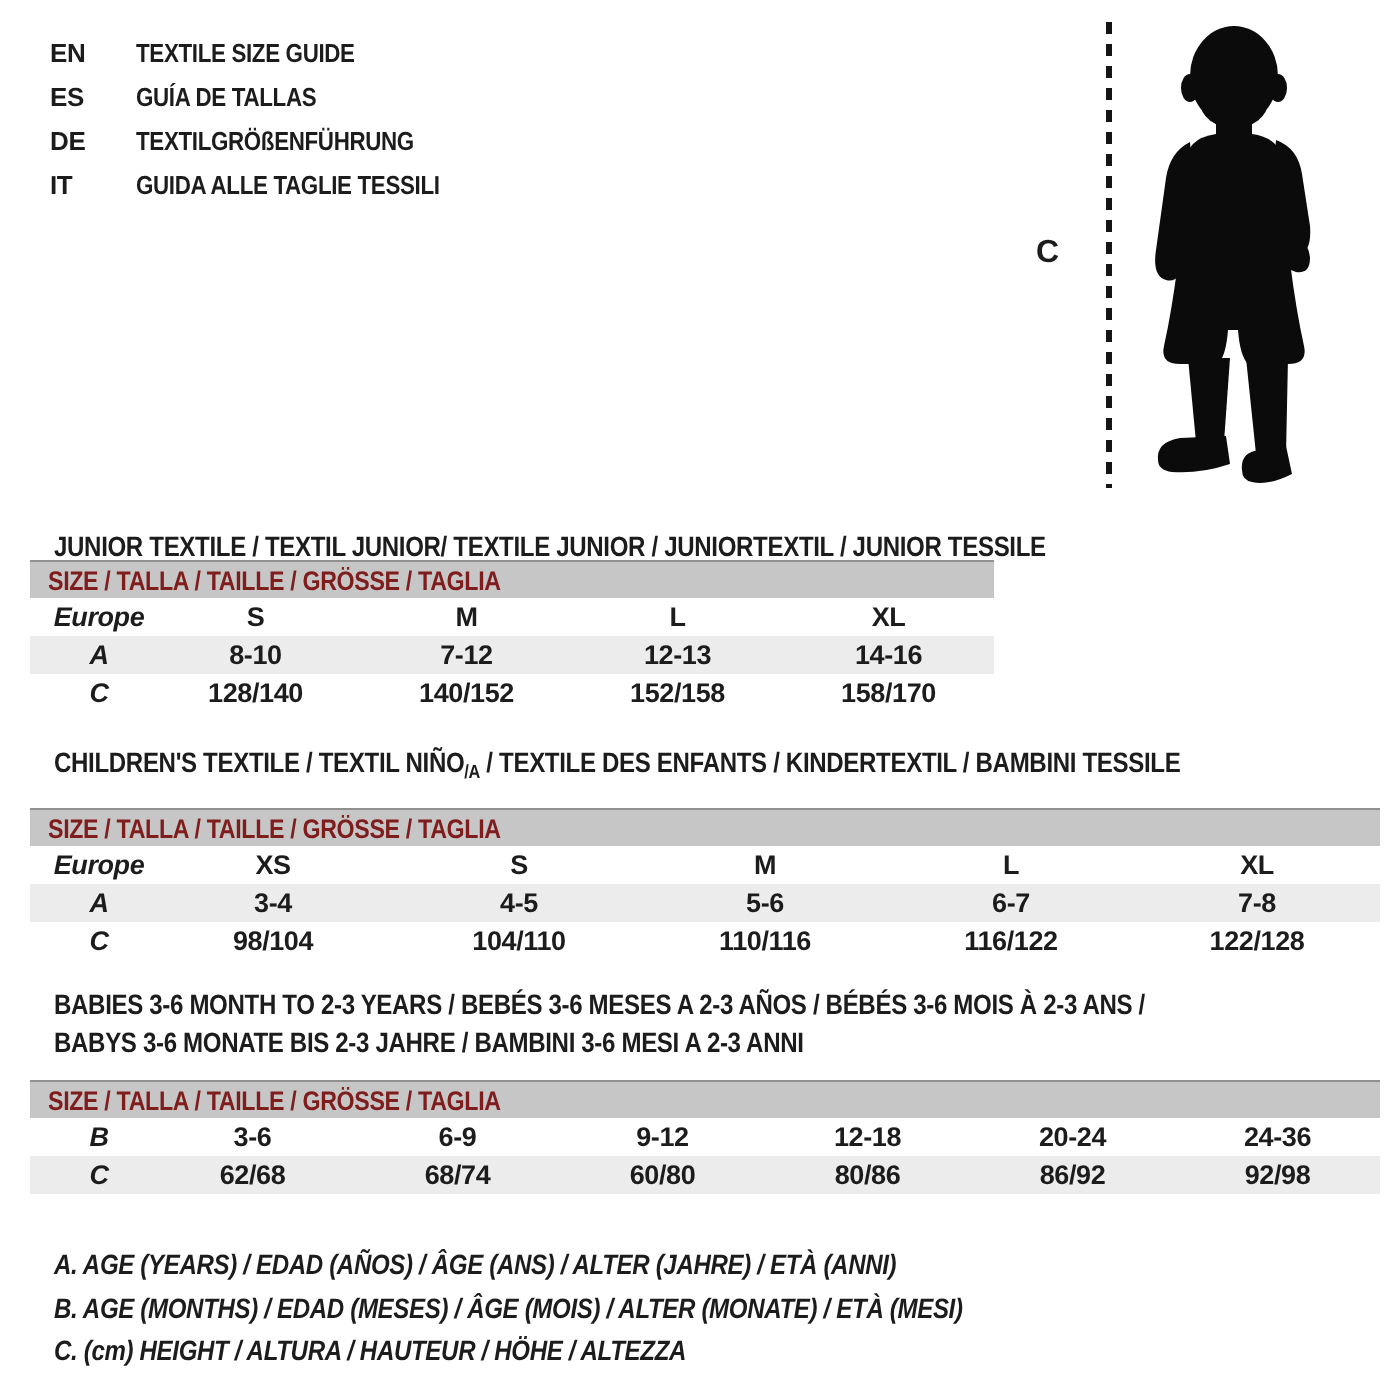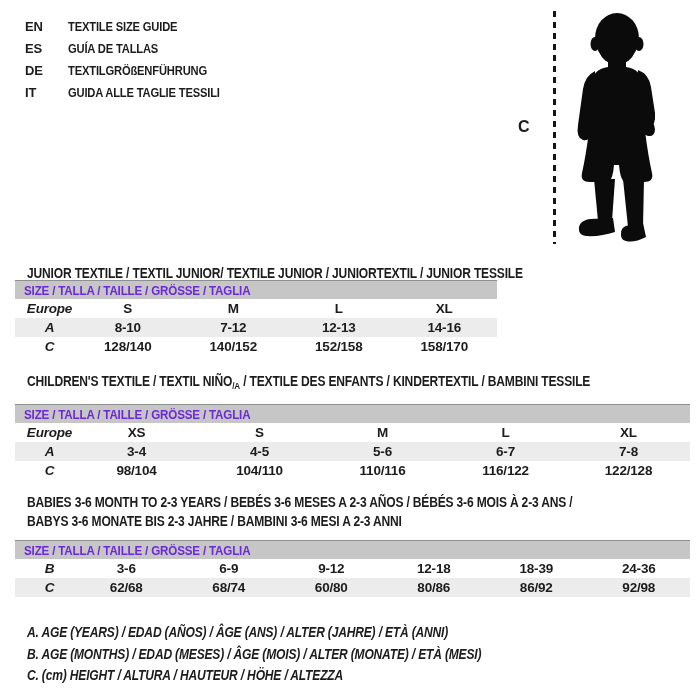--- a/index.html
+++ b/index.html
@@ -25,21 +25,21 @@
   .measure-c{position:absolute;left:3px;top:113px;font-weight:bold;font-size:16px;}
   .figure svg{position:absolute;left:47px;top:2px;}
 
   
   .sec-title{font-weight:bold;font-size:14px;letter-spacing:-0.2px;line-height:18.5px;}
   .sub{font-size:9.5px;vertical-align:-3px;font-weight:bold;}
 
   
   .sg-table{left:15px;}
   .trow{display:flex;height:19px;align-items:center;font-weight:bold;font-size:13.5px;letter-spacing:-0.2px;}
-  .thead{background:#c6c6c6;border-top:1px solid #8f8f8f;color:#6d28d9;padding-left:9px;box-sizing:border-box;}
+  .thead{background:#c6c6c6;border-top:1px solid #8f8f8f;color:#7f1d1d;padding-left:9px;box-sizing:border-box;}
   .shade{background:#ececec;}
   .tlabel{flex:0 0 60px;padding-left:9px;box-sizing:border-box;text-align:center;font-style:italic;}
   .tcell{flex:1;text-align:center;}
 
   
   .footnotes{left:27px;top:624px;font-style:italic;}
   .footnote{height:21.5px;font-weight:bold;font-size:14px;letter-spacing:-0.2px;}
 </style>
 </head>
 <body>
@@ -164,21 +164,21 @@
 <div class="abs sg-table" style="top:540px;width:675px;">
   <div class="trow thead">
     <span class="cond">SIZE / TALLA / TAILLE / GRÖSSE / TAGLIA</span>
   </div>
   <div class="trow">
     <span class="tlabel">B</span>
     <span class="tcell">3-6</span>
     <span class="tcell">6-9</span>
     <span class="tcell">9-12</span>
     <span class="tcell">12-18</span>
-    <span class="tcell">18-39</span>
+    <span class="tcell">20-24</span>
     <span class="tcell">24-36</span>
   </div>
   <div class="trow shade">
     <span class="tlabel">C</span>
     <span class="tcell">62/68</span>
     <span class="tcell">68/74</span>
     <span class="tcell">60/80</span>
     <span class="tcell">80/86</span>
     <span class="tcell">86/92</span>
     <span class="tcell">92/98</span>

